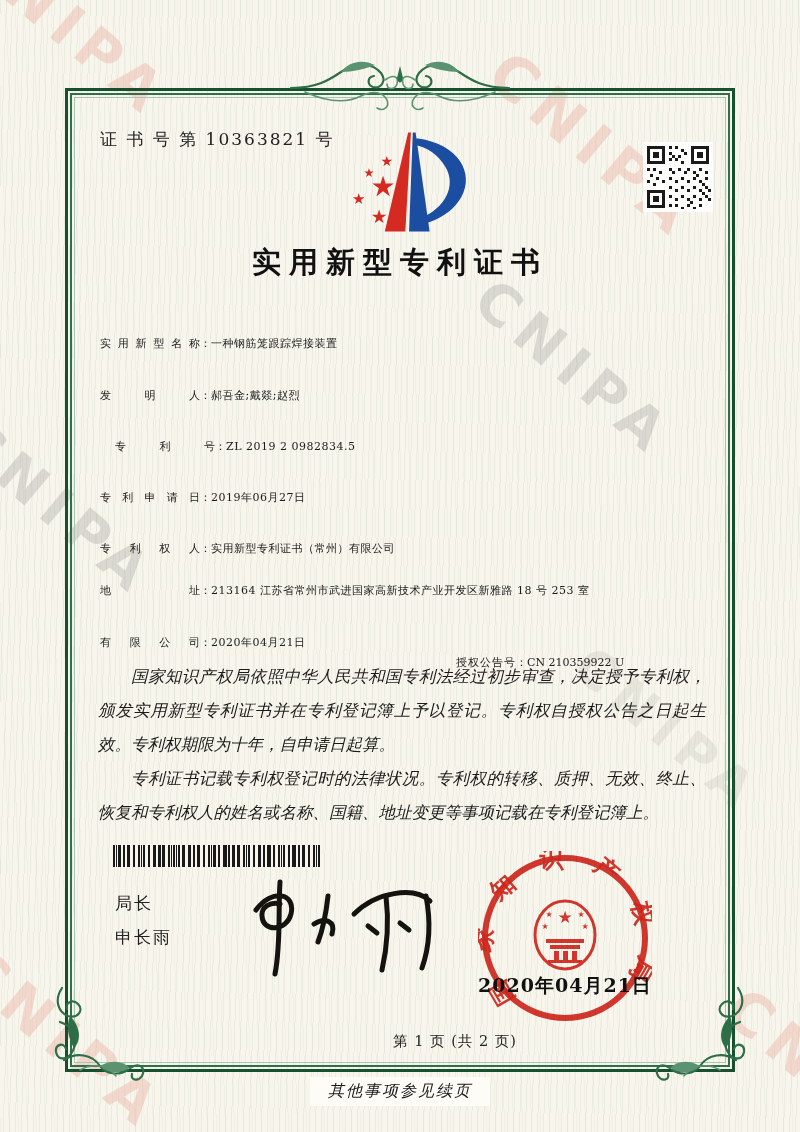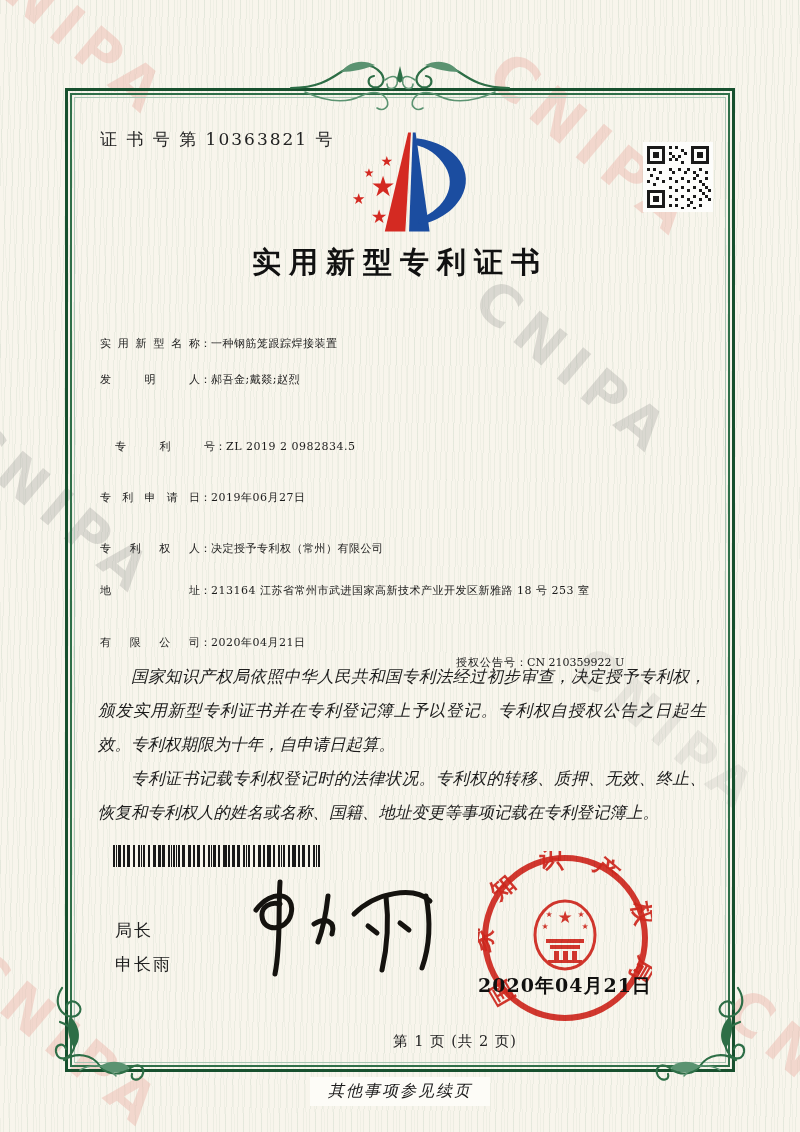--- a/index.html
+++ b/index.html
@@ -42,21 +42,21 @@
          color:#1b1b1b;font-style:italic;}
   .paras p{margin:0;text-indent:2em;text-align:justify;}
   
   .barcode{position:absolute;left:113px;top:845px;width:207px;height:22px;background-color:#f8f5ec;
     background-image:
       repeating-linear-gradient(90deg,#191919 0 2px,transparent 2px 5px),
       repeating-linear-gradient(90deg,#191919 0 1px,transparent 1px 7px),
       repeating-linear-gradient(90deg,transparent 0 3px,#191919 3px 4px,transparent 4px 11px);}
   
   .signer{position:absolute;left:115px;top:886px;font-family:"DejaVu Sans","Liberation Sans",sans-serif;
-          font-size:17px;color:#222;line-height:34px;letter-spacing:2px;margin-top:27px;}
+          font-size:17px;color:#222;line-height:34px;letter-spacing:2px;}
   .signature{position:absolute;left:228px;top:868px;width:215px;height:112px;}
   .sig-stroke{fill:none;stroke:#15130f;stroke-width:5;stroke-linecap:round;stroke-linejoin:round;}
   
   .seal{position:absolute;left:478px;top:851px;width:174px;height:174px;mix-blend-mode:multiply;}
   .seal-arc-text{fill:#d5281f;font-size:24px;font-weight:bold;letter-spacing:27px;
                  font-family:"DejaVu Serif","Liberation Serif",serif;}
   .seal-date{fill:#111;font-size:19px;font-weight:bold;letter-spacing:1px;
              font-family:"DejaVu Serif","Liberation Serif",serif;}
   
   .page-info{position:absolute;left:65px;top:1032px;width:780px;text-align:center;
@@ -204,31 +204,31 @@
       <text x="20" y="79" font-size="16">★</text>
       <text x="42" y="99" font-size="20">★</text>
     </g>
   </svg>
 
   <div class="title">实用新型专利证书</div>
 
   <div class="row" style="top:331px;">
     <span class="lbl">实用新型名称</span><span class="colon">：</span><span class="val">一种钢筋笼跟踪焊接装置</span>
   </div>
-  <div class="row" style="top:367px;">
+  <div class="row" style="top:383px;">
     <span class="lbl">发明人</span><span class="colon">：</span><span class="val">郝吾金;戴燚;赵烈</span>
   </div>
   <div class="row" style="top:434px;margin-left:15px;">
     <span class="lbl">专利号</span><span class="colon">：</span><span class="val">ZL 2019 2 0982834.5</span>
   </div>
   <div class="row" style="top:485px;">
     <span class="lbl">专利申请日</span><span class="colon">：</span><span class="val">2019年06月27日</span>
   </div>
   <div class="row" style="top:536px;">
-    <span class="lbl">专利权人</span><span class="colon">：</span><span class="val">决定授予专利权（常州）有限公司</span>
+    <span class="lbl">专利权人</span><span class="colon">：</span><span class="val">实用新型专利证书（常州）有限公司</span>
   </div>
   <div class="row" style="top:578px;">
     <span class="lbl">地址</span><span class="colon">：</span><span class="val">213164 江苏省常州市武进国家高新技术产业开发区新雅路 18 号 253 室</span>
   </div>
   <div class="row" style="top:630px;">
     <span class="lbl">有限公司</span><span class="colon">：</span><span class="val">2020年04月21日</span>
     <span class="grant2">
       <span class="lbl2">授权公告号</span><span>：</span><span>CN 210359922 U</span>
     </span>
   </div>

